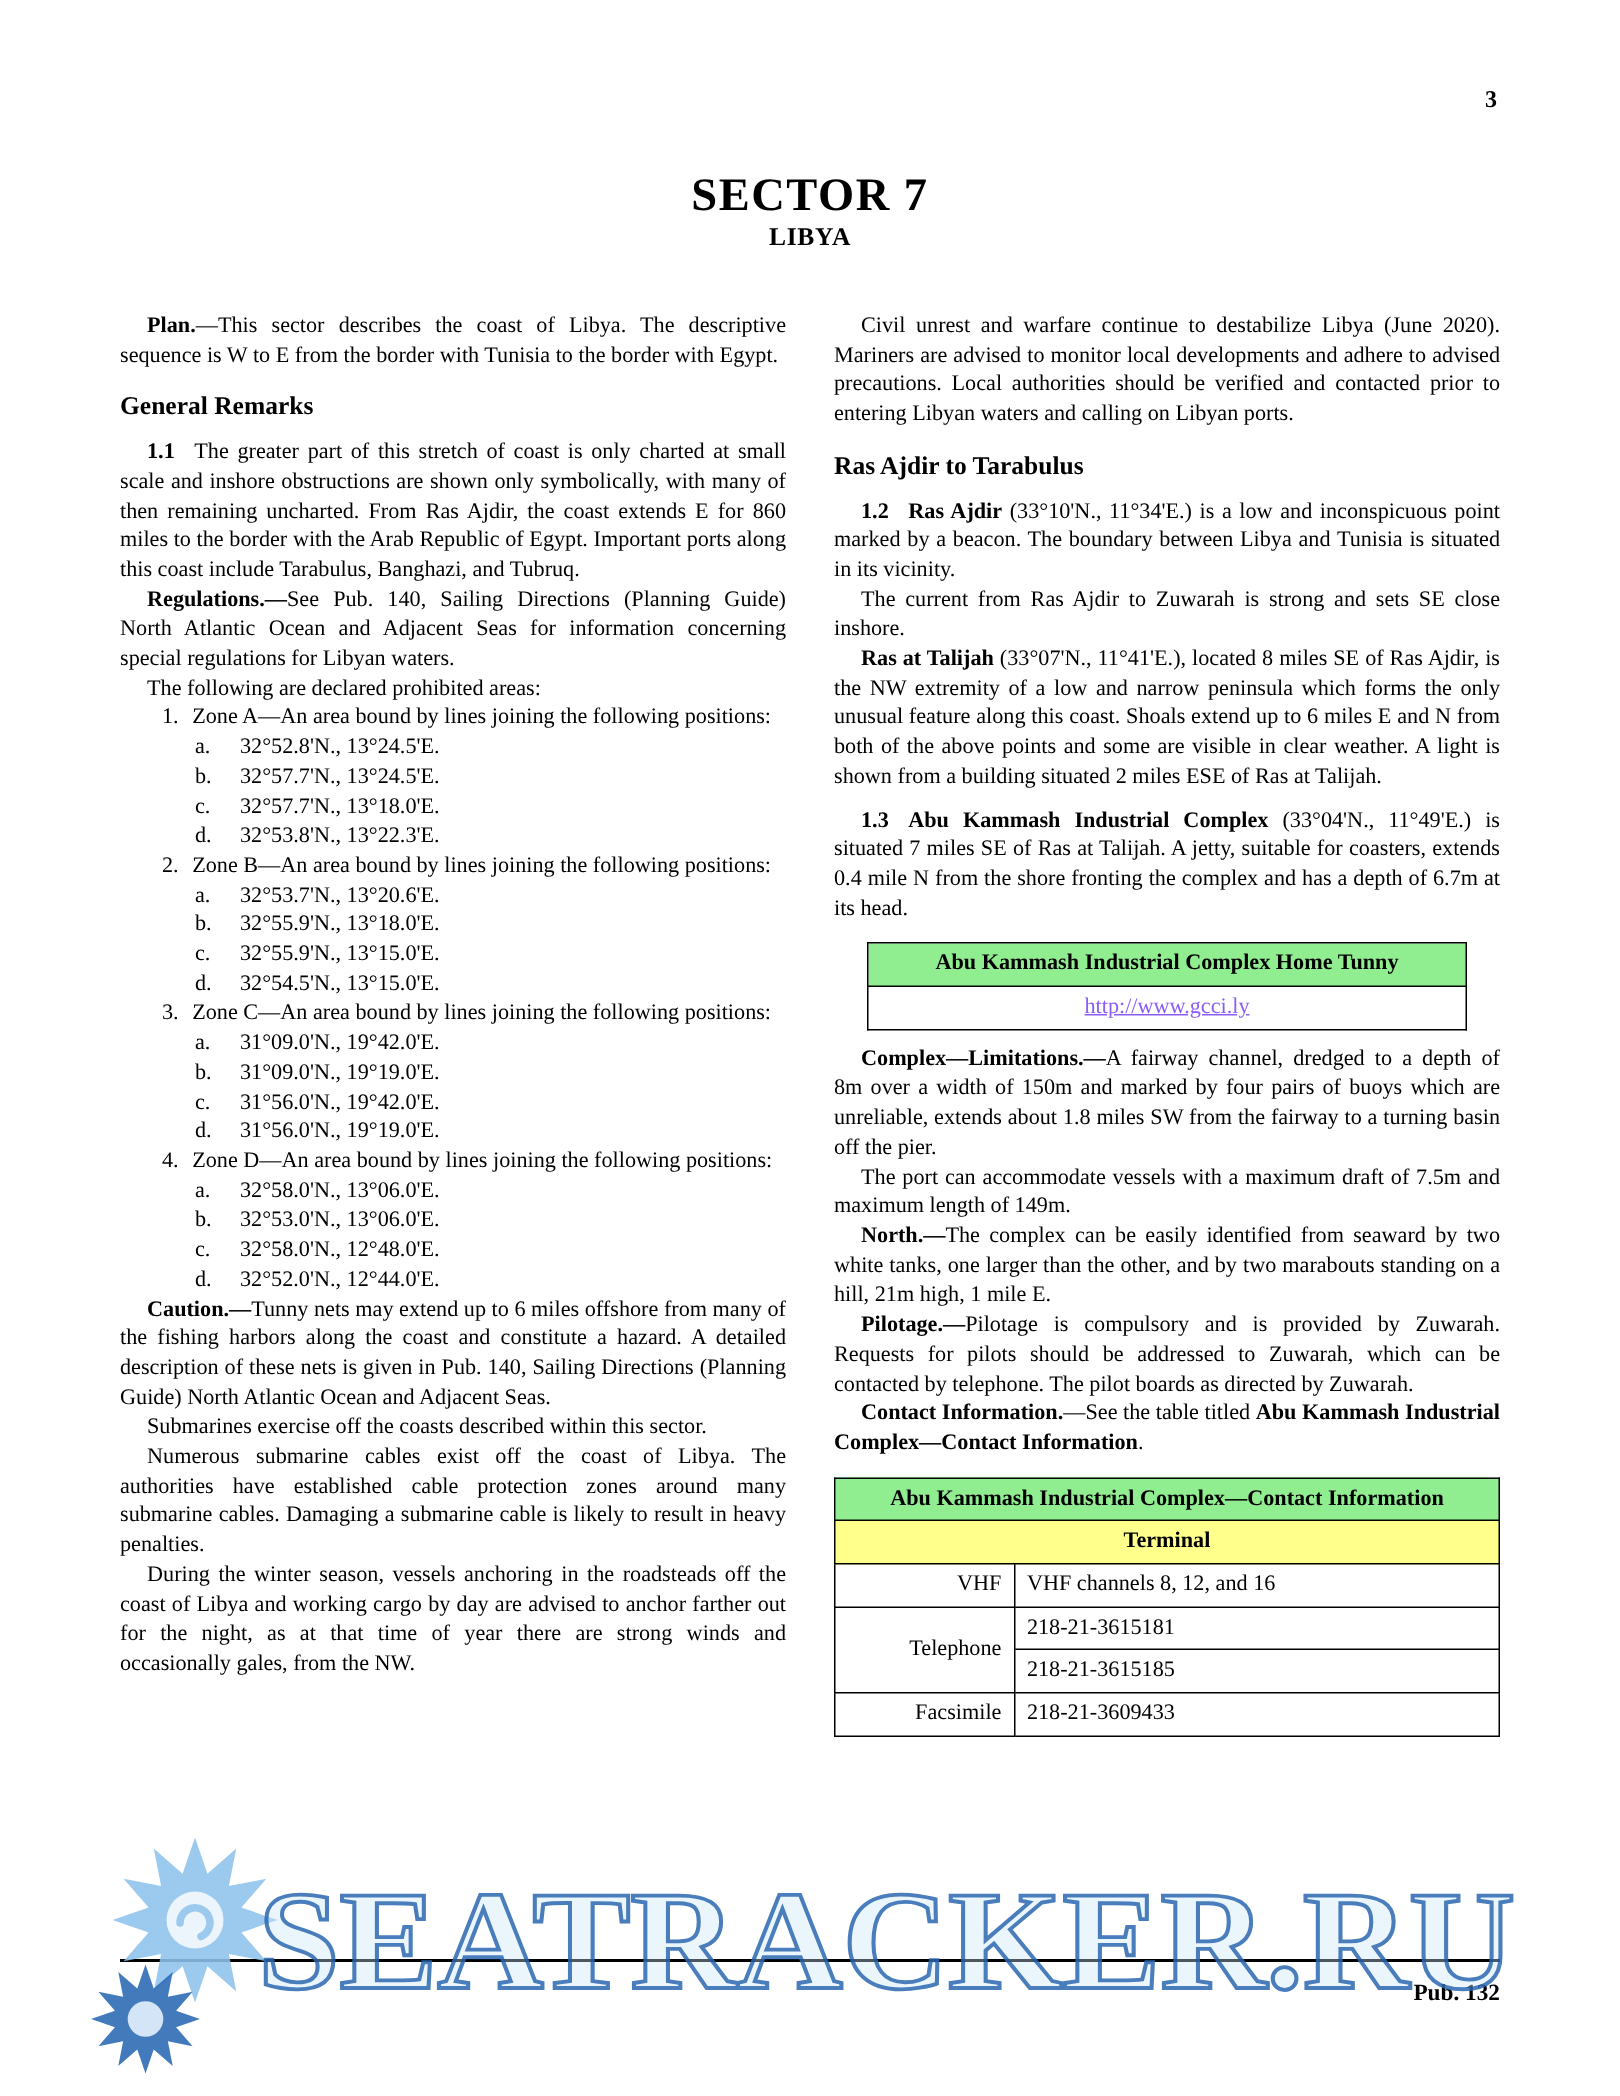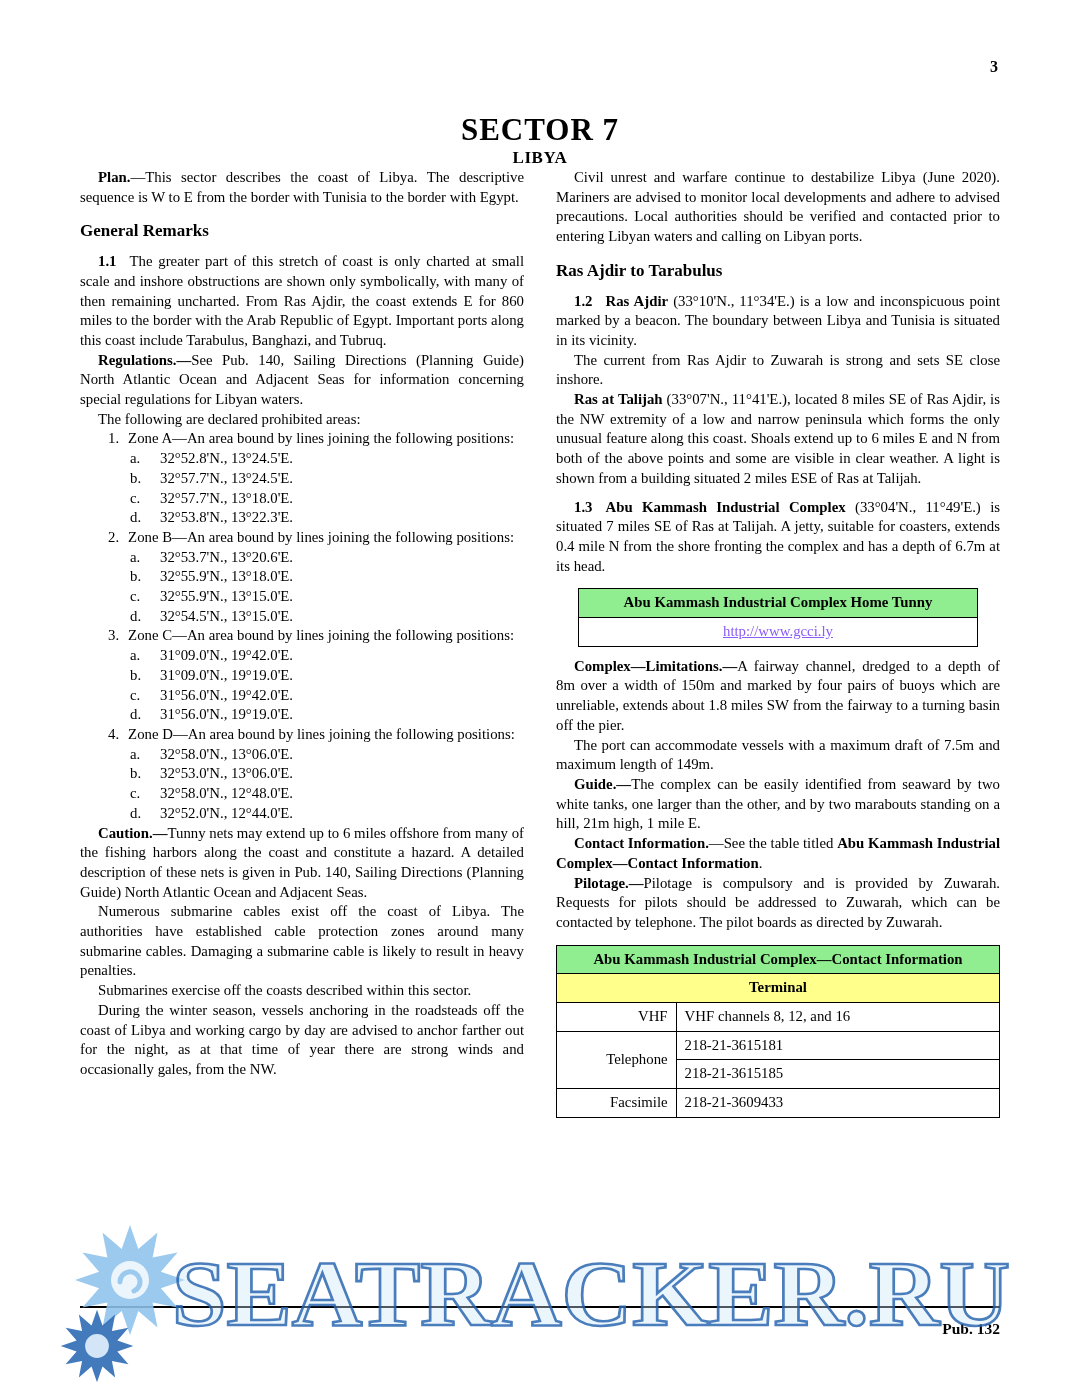--- a/index.html
+++ b/index.html
@@ -6,21 +6,21 @@
   html,body { background:#ffffff; }
   body {
     width:1080px; height:1397px;
     position:relative; overflow:hidden;
     font-family:"Liberation Serif", serif;
     color:#000;
   }
   .page-number { position:absolute; top:58px; right:82px; font-size:16px; font-weight:bold; }
   .title { padding-top:112px; text-align:center; font-size:31px; font-weight:bold; letter-spacing:1px; }
   .subtitle { text-align:center; font-size:17px; font-weight:bold; letter-spacing:0.5px; }
-  .columns { display:flex; gap:32px; padding:0 80px; }
+  .columns { display:flex; gap:32px; padding:0 80px; margin-top:40px; }
   .col { flex:1; font-size:14.8px; line-height:19.7px; text-align:justify; }
   .para { text-indent:18px; margin:0; }
   .numbered { margin-top:9px; }
   .num { padding-right:13px; font-weight:bold; }
   b { font-weight:bold; }
   .section-heading { font-size:17px; font-weight:bold; margin:14px 0 11px; text-align:left; }
   .zone { text-indent:28px; }
   .zone-num { padding-right:9px; }
   .pos { padding-left:50px; text-align:left; }
   .pos-letter { display:inline-block; min-width:30px; }
@@ -81,23 +81,23 @@
       <div class="pos"><span class="pos-letter">d.</span><span>31°56.0'N., 19°19.0'E.</span></div>
 
       <p class="para zone"><span class="zone-num">4.</span><span>Zone D—An area bound by lines joining the following positions:</span></p>
       <div class="pos"><span class="pos-letter">a.</span><span>32°58.0'N., 13°06.0'E.</span></div>
       <div class="pos"><span class="pos-letter">b.</span><span>32°53.0'N., 13°06.0'E.</span></div>
       <div class="pos"><span class="pos-letter">c.</span><span>32°58.0'N., 12°48.0'E.</span></div>
       <div class="pos"><span class="pos-letter">d.</span><span>32°52.0'N., 12°44.0'E.</span></div>
 
       <p class="para"><b>Caution.—</b><span>Tunny nets may extend up to 6 miles offshore from many of the fishing harbors along the coast and constitute a hazard. A detailed description of these nets is given in Pub. 140, Sailing Directions (Planning Guide) North Atlantic Ocean and Adjacent Seas.</span></p>
 
+      <p class="para">Submarines exercise off the coasts described within this sector.</p>
+
       <p class="para">Numerous submarine cables exist off the coast of Libya. The authorities have established cable protection zones around many submarine cables. Damaging a submarine cable is likely to result in heavy penalties.</p>
-
-      <p class="para">Submarines exercise off the coasts described within this sector.</p>
 
       <p class="para">During the winter season, vessels anchoring in the roadsteads off the coast of Libya and working cargo by day are advised to anchor farther out for the night, as at that time of year there are strong winds and occasionally gales, from the NW.</p>
 
     </div>
 
     <div class="col">
 
       <p class="para">Civil unrest and warfare continue to destabilize Libya (June 2020). Mariners are advised to monitor local developments and adhere to advised precautions. Local authorities should be verified and contacted prior to entering Libyan waters and calling on Libyan ports.</p>
 
       <h3 class="section-heading">Ras Ajdir to Tarabulus</h3>
@@ -118,25 +118,25 @@
           <tr>
               <td><a class="link">http://www.gcci.ly</a></td>
             </tr>
         </tbody>
       </table>
 
       <p class="para"><b>Complex—Limitations.—</b><span>A fairway channel, dredged to a depth of 8m over a width of 150m and marked by four pairs of buoys which are unreliable, extends about 1.8 miles SW from the fairway to a turning basin off the pier.</span></p>
 
       <p class="para">The port can accommodate vessels with a maximum draft of 7.5m and maximum length of 149m.</p>
 
-      <p class="para"><b>Guide.—</b><span>The complex can be easily identified from seaward by two white tanks, one larger than the other, and by two marabouts standing on a hill, 21m high, 1 mile E.</span></p>
+      <p class="para"><b>North.—</b><span>The complex can be easily identified from seaward by two white tanks, one larger than the other, and by two marabouts standing on a hill, 21m high, 1 mile E.</span></p>
+
+      <p class="para"><b>Pilotage.—</b><span>Pilotage is compulsory and is provided by Zuwarah. Requests for pilots should be addressed to Zuwarah, which can be contacted by telephone. The pilot boards as directed by Zuwarah.</span></p>
 
       <p class="para"><b>Contact Information.</b><span>—See the table titled </span><b>Abu Kammash Industrial Complex—Contact Information</b><span>.</span></p>
-
-      <p class="para"><b>Pilotage.—</b><span>Pilotage is compulsory and is provided by Zuwarah. Requests for pilots should be addressed to Zuwarah, which can be contacted by telephone. The pilot boards as directed by Zuwarah.</span></p>
 
       <table class="contact-table">
         <tbody>
           <tr>
               <td colspan="2" class="th-green">Abu Kammash Industrial Complex—Contact Information</td>
             </tr>
           <tr>
               <td colspan="2" class="th-yellow">Terminal</td>
             </tr>
           <tr>

